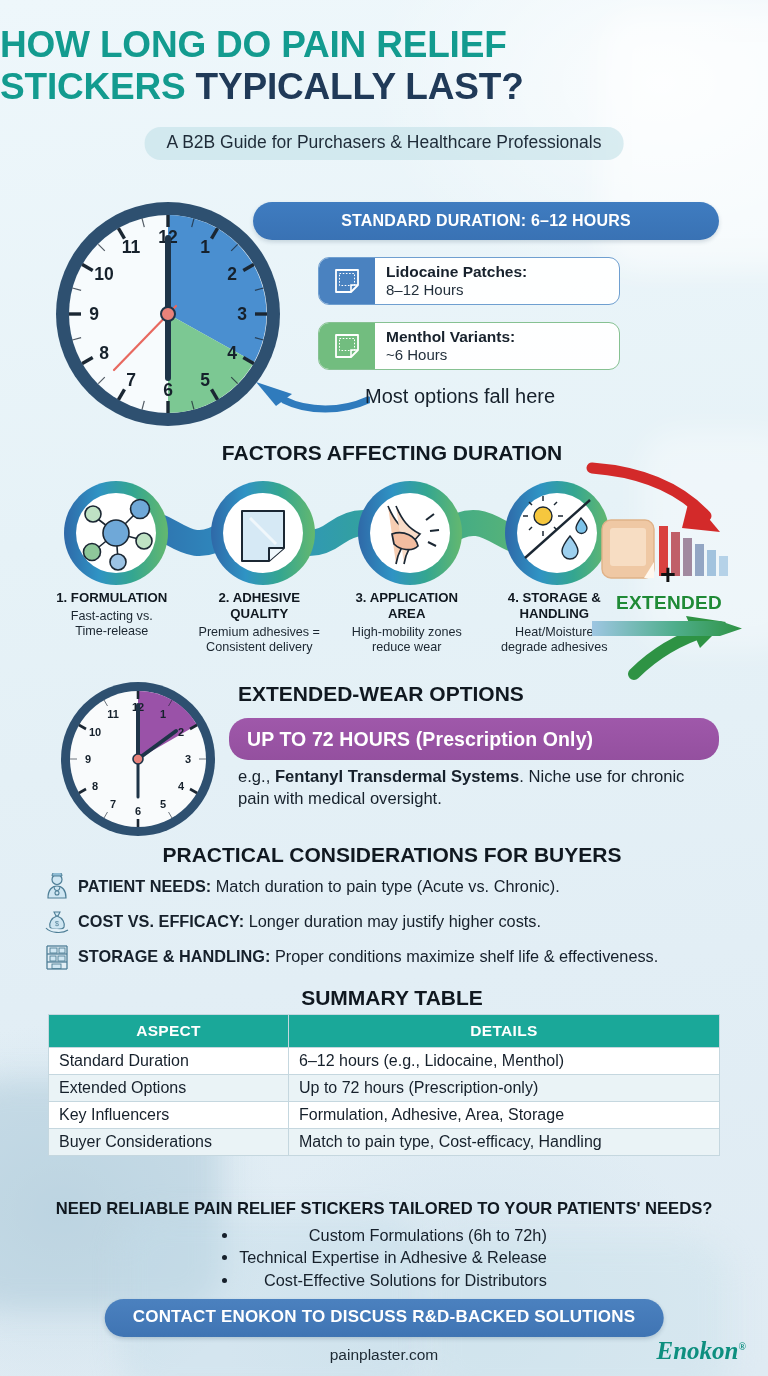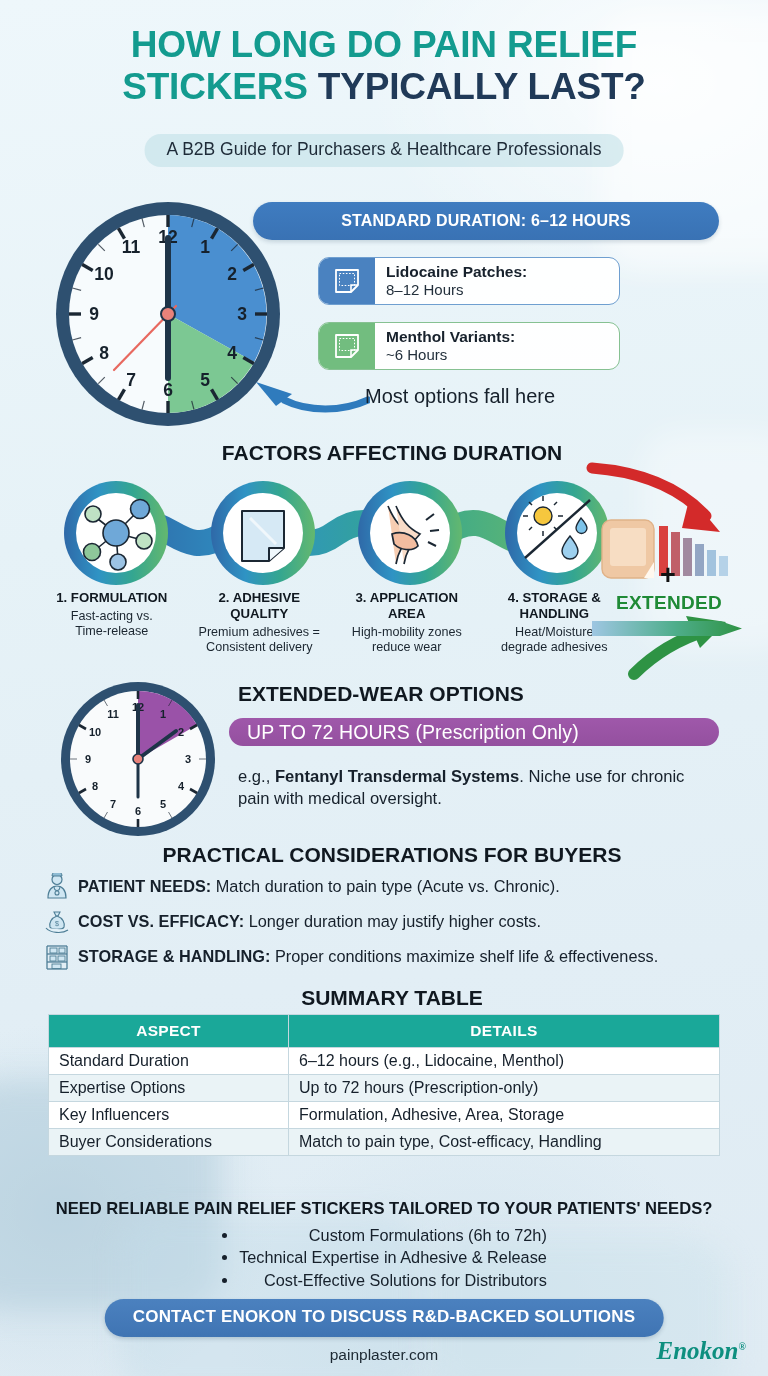--- a/index.html
+++ b/index.html
@@ -21,26 +21,26 @@
   }
   
   .tex{ position:absolute; border-radius:40px; filter:blur(14px); pointer-events:none; }
   .t1{ left:-40px; top:1080px; width:260px; height:230px; background:rgba(171,199,216,.45); }
   .t2{ left:120px; top:1215px; width:300px; height:180px; background:rgba(196,220,232,.4); }
   .t3{ left:600px; top:10px; width:230px; height:260px; background:rgba(255,255,255,.5); }
   .t4{ left:430px; top:1240px; width:300px; height:160px; background:rgba(205,226,236,.45); }
   .t5{ left:640px; top:430px; width:160px; height:220px; background:rgba(255,255,255,.35); }
 
   
-  .title{ position:absolute; left:0; right:0; top:24px; text-align:center;
+  .title{ position:absolute; left:0; right:0; top:24px; 
     font-size:37px; font-weight:bold; letter-spacing:-.2px; line-height:1.14; }
   .title .teal{ color:#139b8f; }
   .title .navy{ color:#203a58; }
   .subtitle{
-    position:absolute; left:50%; transform:translateX(-50%); top:134px;
+    position:absolute; left:50%; transform:translateX(-50%); top:127px;
     background:rgba(190,222,230,.55); border-radius:16px;
     padding:5px 22px 7px; font-size:17.5px; color:#1e2b38; white-space:nowrap;
   }
 
   
   .clock1{ position:absolute; left:52px; top:198px; width:232px; height:232px; }
   .clock2{ position:absolute; left:58px; top:679px; width:160px; height:160px; }
 
   
   .std-banner{
@@ -81,23 +81,23 @@
   
   .rcluster{ position:absolute; left:586px; top:462px; width:174px; height:218px; }
   .plus{ position:absolute; left:660px; top:560px; font-size:27px; font-weight:bold; color:#111; }
   .extended-lbl{ position:absolute; left:586px; top:592px; width:166px; text-align:center;
     font-size:19px; font-weight:bold; color:#1f8a36; letter-spacing:.3px; }
   .extbar{ position:absolute; left:592px; top:619px; width:150px; height:19px; }
 
   
   .h-ext{ position:absolute; left:238px; top:682px; font-size:21px; font-weight:bold; color:#101820; }
   .purple-banner{
-    position:absolute; left:229px; top:718px; width:490px; height:28px;
+    position:absolute; left:229px; top:718px; width:490px; height:42px;
     background:linear-gradient(180deg,#9f58aa,#94509f);
-    border-radius:19px; color:#fff; font-size:19.5px; font-weight:normal;
+    border-radius:19px; color:#fff; font-size:19.5px; font-weight:bold;
     display:flex; align-items:center; padding-left:18px; letter-spacing:.1px;
   }
   .ext-note{ position:absolute; left:238px; top:766px; width:470px;
     font-size:16.6px; color:#16202b; line-height:1.33; }
   .ext-note b{ font-weight:bold; }
 
   
   .h-prac{ left:0; right:0; top:843px; font-size:21px; }
   .cons{ position:absolute; left:42px; top:871px; width:690px; }
   .cons-row{ display:flex; align-items:center; height:31px; margin-bottom:4px; }
@@ -488,21 +488,21 @@
         <th>ASPECT</th>
         <th>DETAILS</th>
       </tr>
     </thead>
     <tbody>
       <tr>
         <td>Standard Duration</td>
         <td>6–12 hours (e.g., Lidocaine, Menthol)</td>
       </tr>
       <tr>
-        <td>Expertise Options</td>
+        <td>Extended Options</td>
         <td>Up to 72 hours (Prescription-only)</td>
       </tr>
       <tr>
         <td>Key Influencers</td>
         <td>Formulation, Adhesive, Area, Storage</td>
       </tr>
       <tr>
         <td>Buyer Considerations</td>
         <td>Match to pain type, Cost-efficacy, Handling</td>
       </tr>

